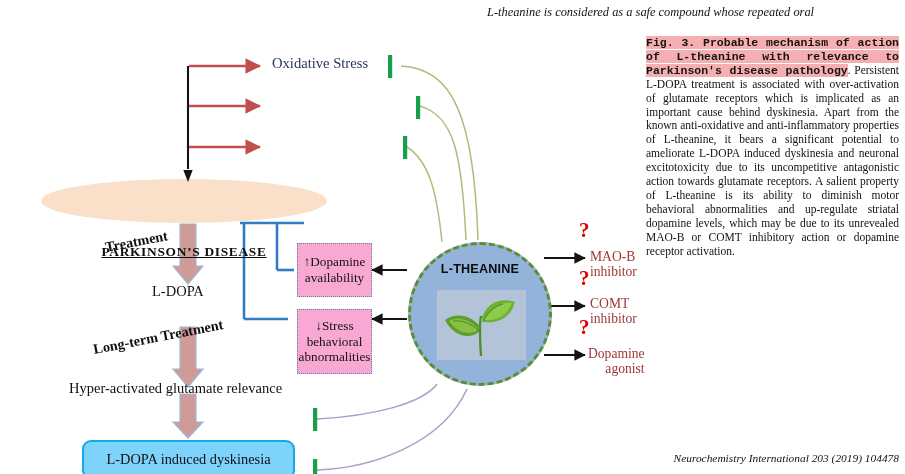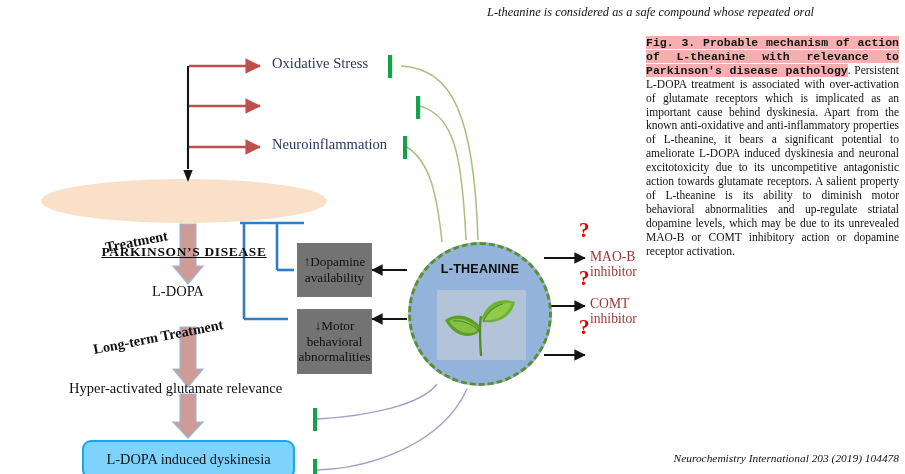--- a/index.html
+++ b/index.html
@@ -75,21 +75,21 @@
   .chain-label {
     color: #111;
     font-size: 14.5px;
     font-family: "Liberation Serif", serif;
   }
 
   
   .dotted-box {
     position: absolute;
     border: 1.3px dotted #5f7fa8;
-    background: #737373;
+    background: #f9a8d4;
     text-align: center;
     font-size: 13.2px;
     line-height: 1.18;
     color: #111;
     font-family: "Liberation Serif", serif;
     box-sizing: border-box;
     display: flex;
     flex-direction: column;
     justify-content: center;
     align-items: center;
@@ -251,40 +251,39 @@
     </g>
 
     <g stroke="#141414" stroke-width="1.9" marker-end="url(#blackhead)">
       <line x1="522" y1="214" x2="563" y2="214"></line>
       <line x1="528" y1="262" x2="563" y2="262"></line>
       <line x1="522" y1="311" x2="563" y2="311"></line>
     </g>
   </svg>
 
   <div class="fig-label navy-label" style="left:250px; top:12px;">Oxidative Stress</div>
-  <div class="fig-label navy-label" style="left:250px; top:93px;">Neuroinflammation</div>
 
   <div id="pd-text">PARKINSON’S DISEASE</div>
 
   <div class="fig-label slant" style="left:85px; top:196px;">Treatment</div>
   <div class="fig-label slant" style="left:73px; top:298px;">Long-term Treatment</div>
 
   <div class="fig-label chain-label" style="left:130px; top:240px;">L-DOPA</div>
   <div class="fig-label chain-label" style="left:47px; top:337px;">Hyper-activated glutamate relevance</div>
 
   <div id="dyskinesia-box">
     <span>L-DOPA induced dyskinesia</span>
   </div>
 
   <div class="dotted-box" style="left:275px; top:199px; width:75px; height:54px;">
     <span>↑Dopamine</span>
     <span>availability</span>
   </div>
   <div class="dotted-box" style="left:275px; top:265px; width:75px; height:65px;">
-    <span>↓Motor</span>
+    <span>↓Stress</span>
     <span>behavioral</span>
     <span>abnormalities</span>
   </div>
 
   <div id="theanine-circle"></div>
   <div id="tea-photo">
     <svg width="89" height="70" viewBox="0 0 89 70">
       <rect x="0" y="0" width="89" height="70" fill="#b4c4d8"></rect>
       <path d="M44,66 C43,50 42,36 44,26" stroke="#4f8c2a" stroke-width="2.3" fill="none"></path>
       <path d="M45,27 C52,10 66,8 78,12 C74,28 60,34 46,32 z" fill="#6fb233"></path>
@@ -303,17 +302,21 @@
     <div style="text-align:right;">inhibitor</div>
   </div>
 
   <div class="qmark" style="left:557px; top:222px;">?</div>
   <div class="fig-label red-label" style="left:568px; top:252px;">
     <div>COMT</div>
     <div style="text-align:right;">inhibitor</div>
   </div>
 
   <div class="qmark" style="left:557px; top:271px;">?</div>
+  <div class="fig-label red-label" style="left:566px; top:302px;">
+    <div>Dopamine</div>
+    <div style="text-align:right;">agonist</div>
+  </div>
 </div>
 
 <div id="caption"><b class="hl">Fig. 3. Probable mechanism of action of L-theanine with relevance to Parkinson's disease pathology</b><span>. Persistent L-DOPA treatment is associated with over-activation of glutamate receptors which is implicated as an important cause behind dyskinesia. Apart from the known anti-oxidative and anti-inflammatory properties of L-theanine, it bears a significant potential to ameliorate L-DOPA induced dyskinesia and neuronal excitotoxicity due to its uncompetitive antagonistic action towards glutamate receptors. A salient property of L-theanine is its ability to diminish motor behavioral abnormalities and up-regulate striatal dopamine levels, which may be due to its unrevealed MAO-B or COMT inhibitory action or dopamine receptor activation.</span></div>
 
 <div id="footer">Neurochemistry International 203 (2019) 104478</div>
 
 </body></html>

